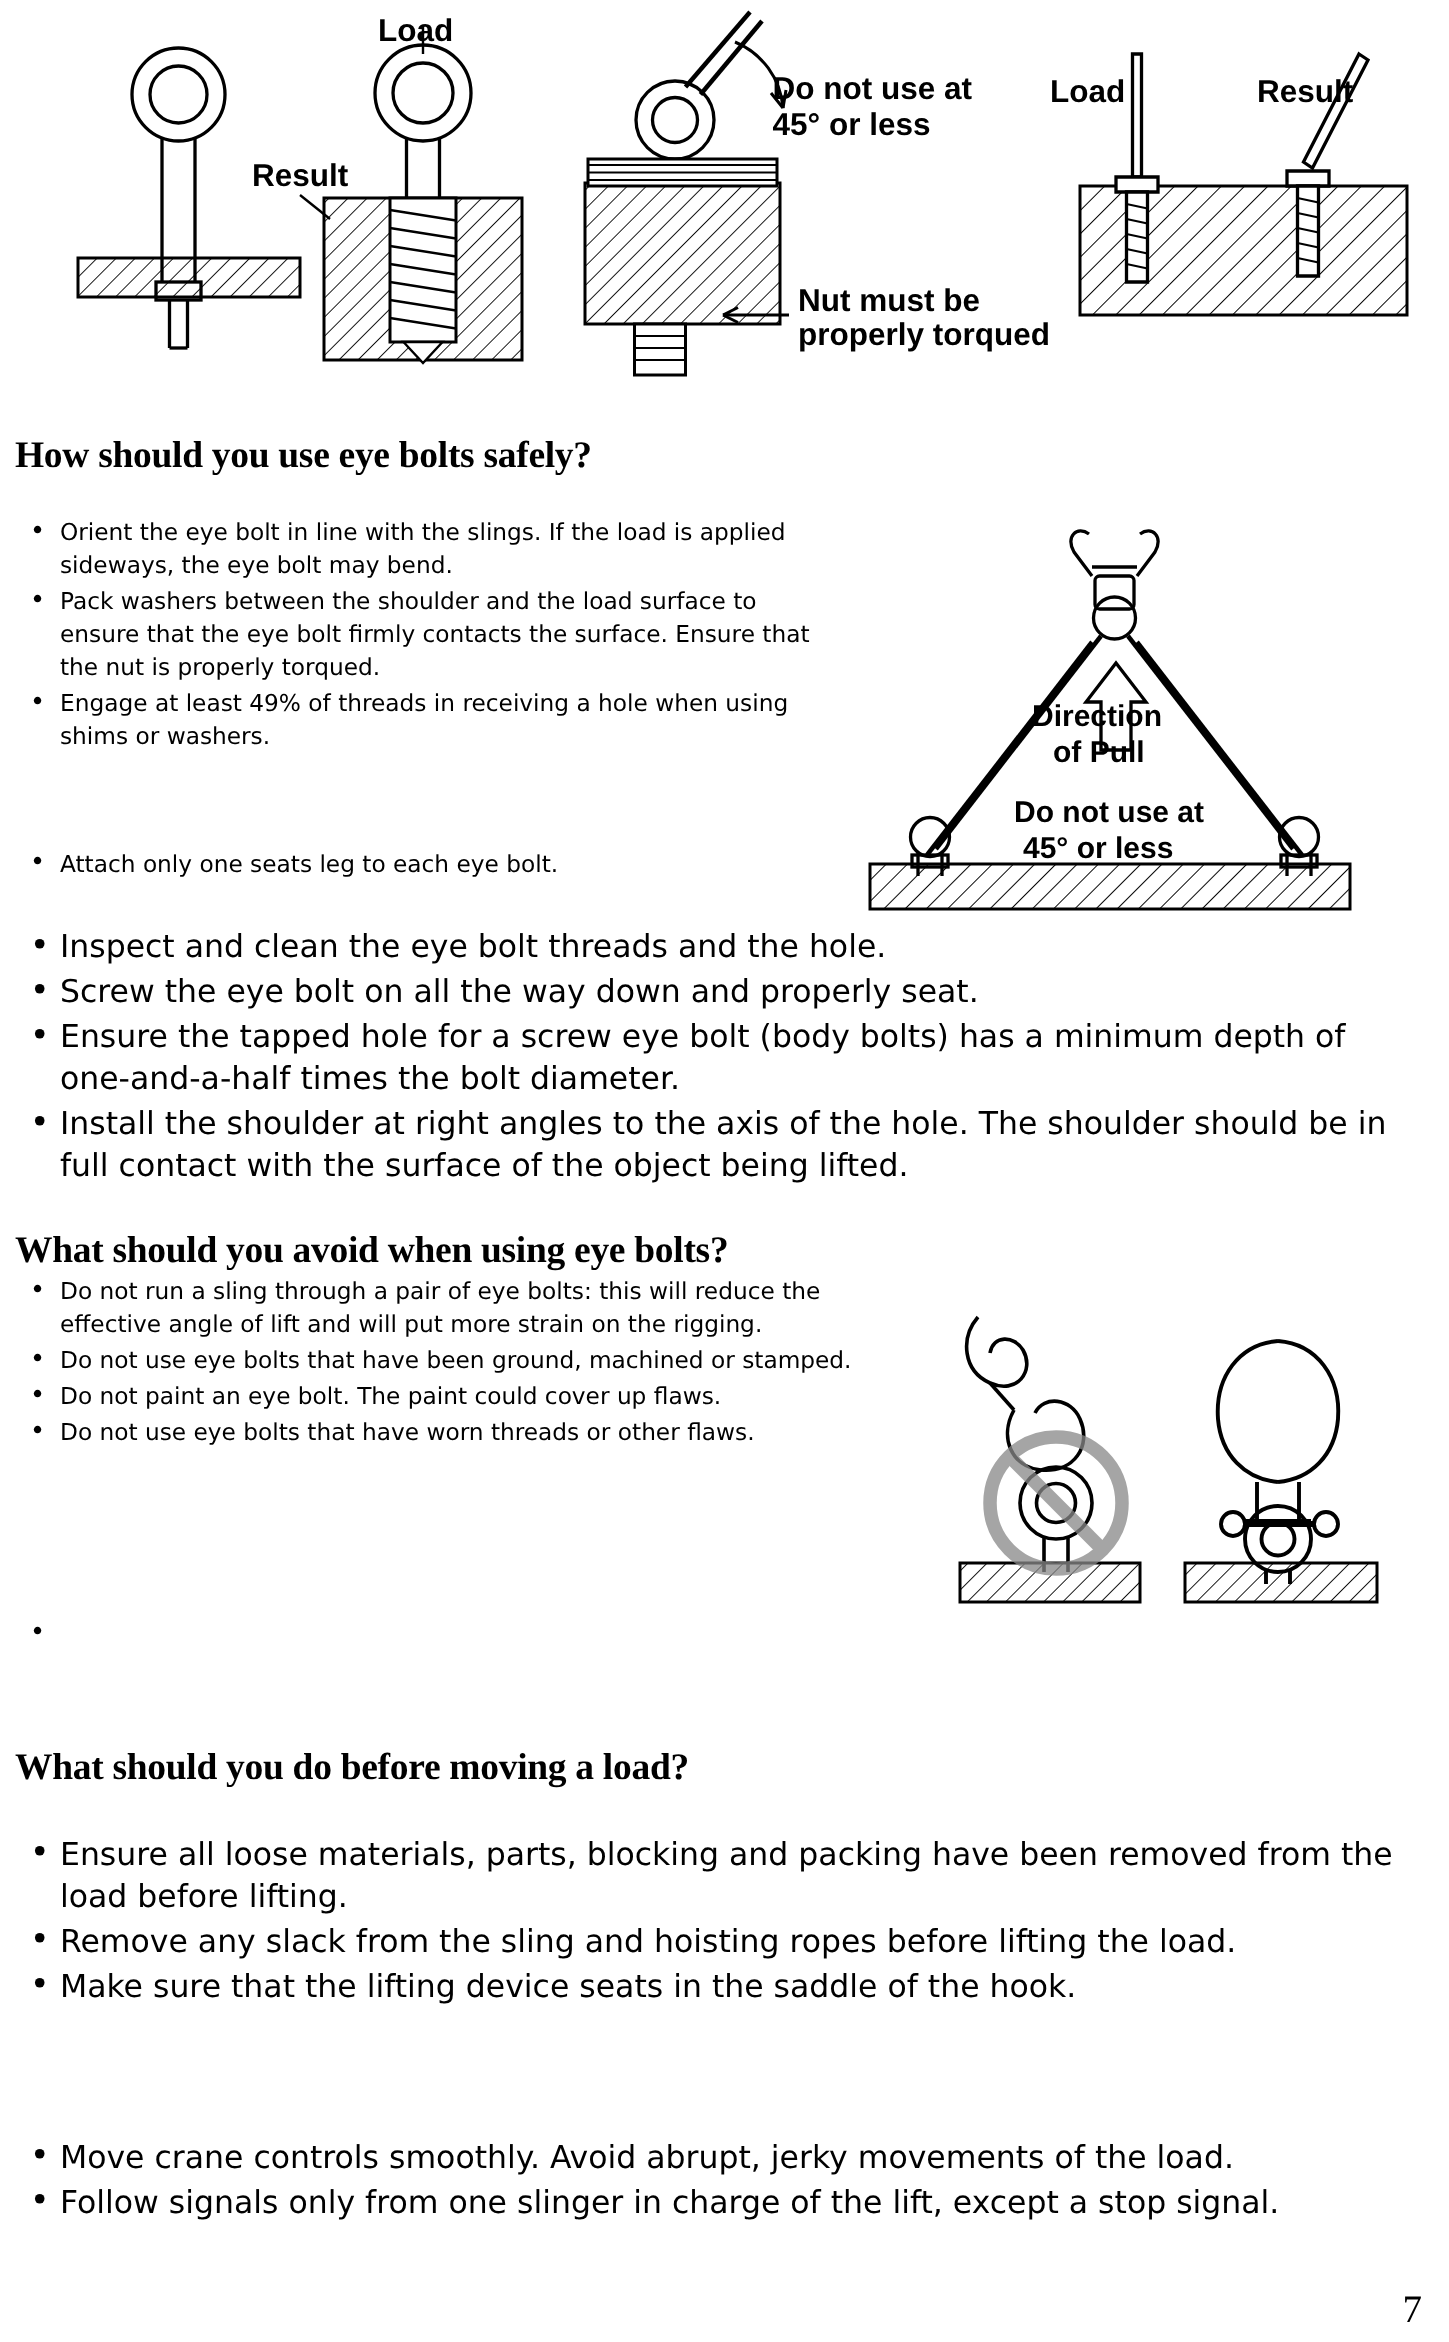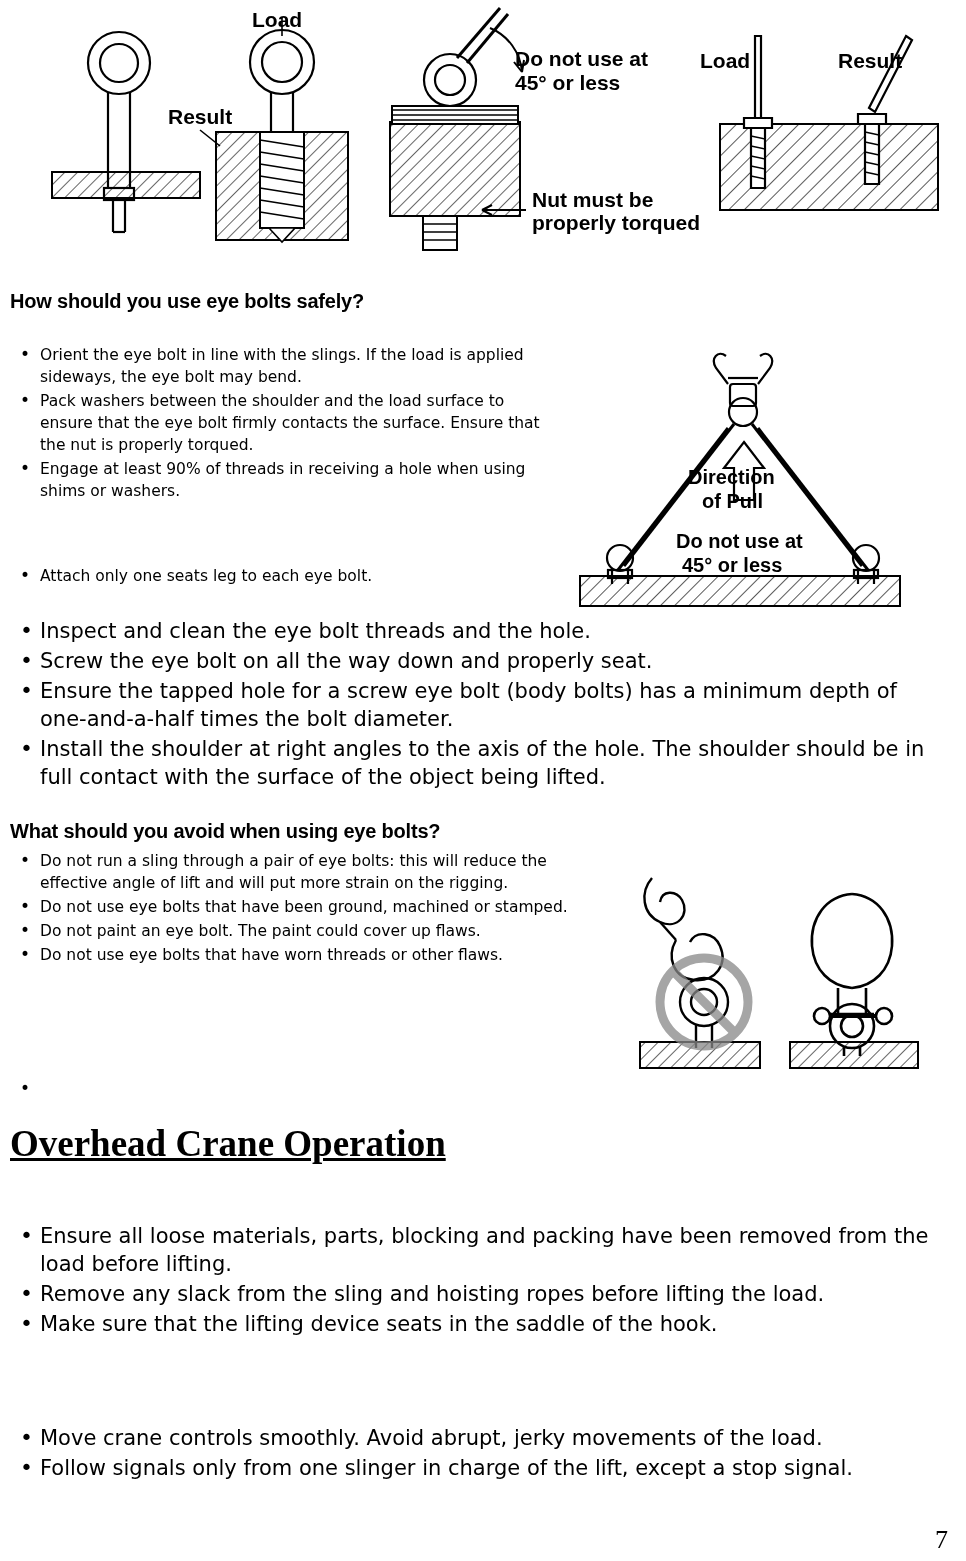--- a/index.html
+++ b/index.html
@@ -29,23 +29,23 @@
     position: absolute;
     left: 20px;
     top: 0px;
     width: 930px;
     height: 270px;
   }
   .top-figure svg { display: block; }
 
   
   h2.sec {
-    font-family: Liberation Sans, sans-serif;
+    font-family: Liberation Serif, serif;
     font-weight: bold;
-    font-size: 20px;
+    font-size: 25px;
     margin: 0;
     padding: 0;
     letter-spacing: -0.2px;
   }
   h1.bigsec {
     font-family: "Liberation Serif", serif;
     font-weight: bold;
     font-size: 37px;
     margin: 0;
     padding: 0;
@@ -253,21 +253,21 @@
     <li>
       <span class="dot">•</span>
       <span class="narrow" style="display:block">Orient the eye bolt in line with the slings. If the load is applied sideways, the eye bolt may bend.</span>
     </li>
     <li>
       <span class="dot">•</span>
       <span class="narrow" style="display:block">Pack washers between the shoulder and the load surface to ensure that the eye bolt firmly contacts the surface. Ensure that the nut is properly torqued.</span>
     </li>
     <li>
       <span class="dot">•</span>
-      <span class="narrow" style="display:block">Engage at least 90% of threads in receiving a hole when using shims or washers.</span>
+      <span class="narrow" style="display:block">Engage at least 49% of threads in receiving a hole when using shims or washers.</span>
     </li>
   </ul>
 
   <ul class="bl small-list" id="list-attach-sling">
     <li>
       <span class="dot">•</span>
       <span class="narrow" style="display:block">Attach only one seats leg to each eye bolt.</span>
     </li>
   </ul>
 
@@ -397,22 +397,22 @@
         <circle cx="222" cy="160" r="22"></circle>
         <circle cx="222" cy="160" r="11"></circle>
         <path d="M214 180 L214 190 M230 180 L230 190"></path>
         <path d="M184 150 L260 150" stroke-width="4"></path>
         <circle cx="192" cy="150" r="8" fill="#fff"></circle>
         <circle cx="254" cy="150" r="8" fill="#fff"></circle>
       </g>
     </svg>
   </div>
 
-  <h1 class="bigsec" id="heading-overhead">Overhead Crane Operation</h1>
-
+
+  <h2 class="sec" id="heading-before-moving">What should you do before moving a load?</h2>
 
   <ul class="bl big-list" id="list-before-moving">
     <li>
       <span class="dot">•</span>
       <span style="display:block">Ensure all loose materials, parts, blocking and packing have been removed from the load before lifting.</span>
     </li>
     <li>
       <span class="dot">•</span>
       <span style="display:block">Remove any slack from the sling and hoisting ropes before lifting the load.</span>
     </li>

